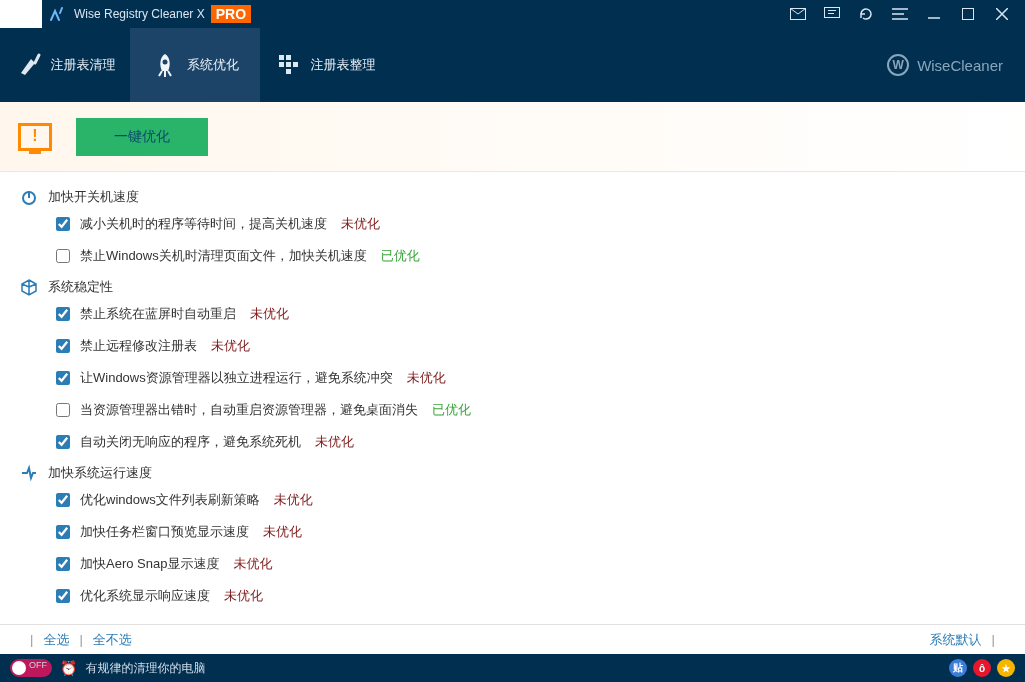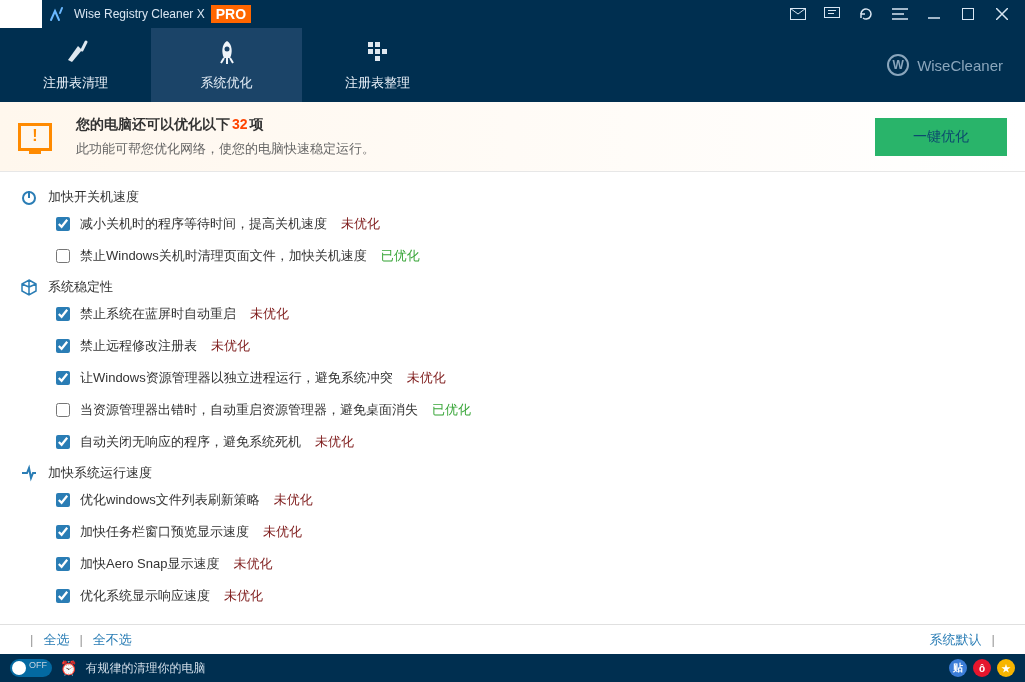--- a/index.html
+++ b/index.html
@@ -8,21 +8,21 @@
 
 .titlebar { height: 28px; background: #002f50; display: flex; align-items: center; color: #e8e8e8; padding: 0 6px; margin-left: 42px; }
 .titlebar .app-icon { width: 18px; height: 18px; margin-right: 8px; display: flex; align-items: center; justify-content: center; }
 .titlebar .title { font-size: 12px; color: #d9e6f2; }
 .titlebar .pro-badge { background: #ff6600; color: #fff; font-size: 14px; font-weight: bold; padding: 1px 5px; margin-left: 6px; }
 .titlebar .spacer { flex: 1; }
 .titlebar .tb-icon { width: 34px; height: 28px; display: flex; align-items: center; justify-content: center; color: #d9e6f2; cursor: pointer; font-size: 14px; }
 
 
 .tabsbar { height: 74px; background: #002f50; display: flex; align-items: stretch; color: #d9e6f2; }
-.tab { width: 151px; display: flex; flex-direction: column; align-items: center; justify-content: center; gap: 8px; cursor: pointer; }
+.tab { width: 130px; display: flex; flex-direction: row; align-items: center; justify-content: center; gap: 8px; cursor: pointer; }
 .tab.active { background: #1b4468; }
 .tab .tab-icon { width: 28px; height: 28px; display: flex; align-items: center; justify-content: center; }
 .tab .tab-label { font-size: 13px; color: #e8f0f8; }
 .tabsbar .spacer { flex: 1; }
 .brand { display: flex; align-items: center; gap: 8px; padding-right: 22px; color: #8aa6bc; }
 .brand .brand-icon { width: 22px; height: 22px; border-radius: 50%; border: 2px solid #8aa6bc; display: flex; align-items: center; justify-content: center; font-weight: bold; font-size: 12px; }
 .brand .brand-text { font-size: 15px; }
 
 
 .notice { height: 70px; background: linear-gradient(to right, #fff7ed, #ffffff); display: flex; align-items: center; padding: 0 18px 0 18px; border-bottom: 1px solid #e7e7e7; }
@@ -48,21 +48,21 @@
 .status.done { color: #3aa63a; }
 
 
 .selectbar { height: 30px; display: flex; align-items: center; padding: 0 20px; border-top: 1px solid #e0e0e0; font-size: 13px; }
 .selectbar .sep { color: #999; margin: 0 10px; }
 .selectbar a { color: #2a7db5; cursor: pointer; text-decoration: none; }
 .selectbar .spacer { flex: 1; }
 
 
 .statusbar { height: 28px; background: #002f50; display: flex; align-items: center; padding: 0 10px; color: #d0dde8; font-size: 12px; }
-.toggle { width: 42px; height: 18px; background: #0369a1; border-radius: 9px; position: relative; margin-right: 8px; cursor: pointer; }
+.toggle { width: 42px; height: 18px; background: #be185d; border-radius: 9px; position: relative; margin-right: 8px; cursor: pointer; }
 .toggle .knob { width: 14px; height: 14px; background: #fff; border-radius: 50%; position: absolute; top: 2px; left: 2px; }
 .toggle .offtxt { position: absolute; right: 5px; top: 1px; font-size: 9px; color: #c8d4e0; }
 .statusbar .clock { margin-right: 8px; font-size: 14px; }
 .statusbar .spacer { flex: 1; }
 .statusbar .sicon { width: 18px; height: 18px; border-radius: 50%; margin-left: 6px; display: flex; align-items: center; justify-content: center; font-size: 10px; font-weight: bold; color: #fff; }
 .sicon.tieba { background: #3b7dd8; }
 .sicon.weibo { background: #e6162d; }
 .sicon.star { background: #f7b500; }
 
 svg { display: block; }
@@ -156,28 +156,20 @@
   <div class="brand">
     <span class="brand-icon">W</span>
     <span class="brand-text">WiseCleaner</span>
   </div>
 </div>
 
 <div class="notice">
   <div class="nicon">
       <span class="nicon-stand"></span>
     </div>
-  <div class="ntext">
-    <div class="nhead">
-      <span>您的电脑还可以优化以下</span>
-      <span class="count">32</span>
-      <span>项</span>
-    </div>
-    <div class="nsub">此功能可帮您优化网络，使您的电脑快速稳定运行。</div>
-  </div>
   <button class="naction">一键优化</button>
 </div>
 
 <div class="content" id="content">
     <div class="group">
       <span class="gicon">
         <svg width="18" height="18" viewBox="0 0 18 18">
           <circle cx="9" cy="10" r="6" fill="none" stroke="#2a7db5" stroke-width="2"></circle>
           <path d="M9 3 L9 10" stroke="#2a7db5" stroke-width="2"></path>
         </svg>

